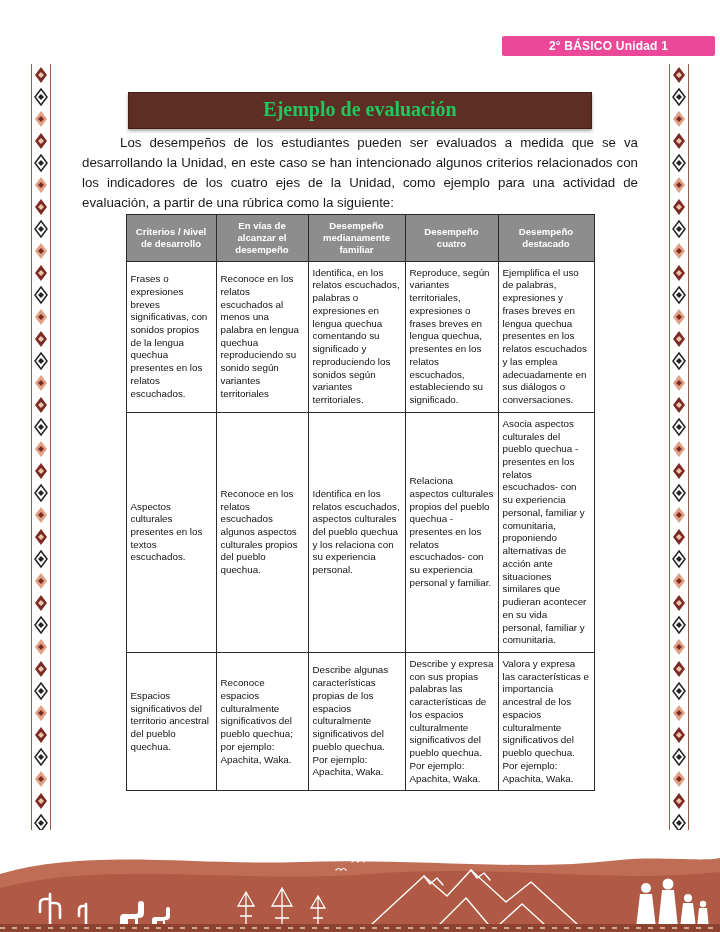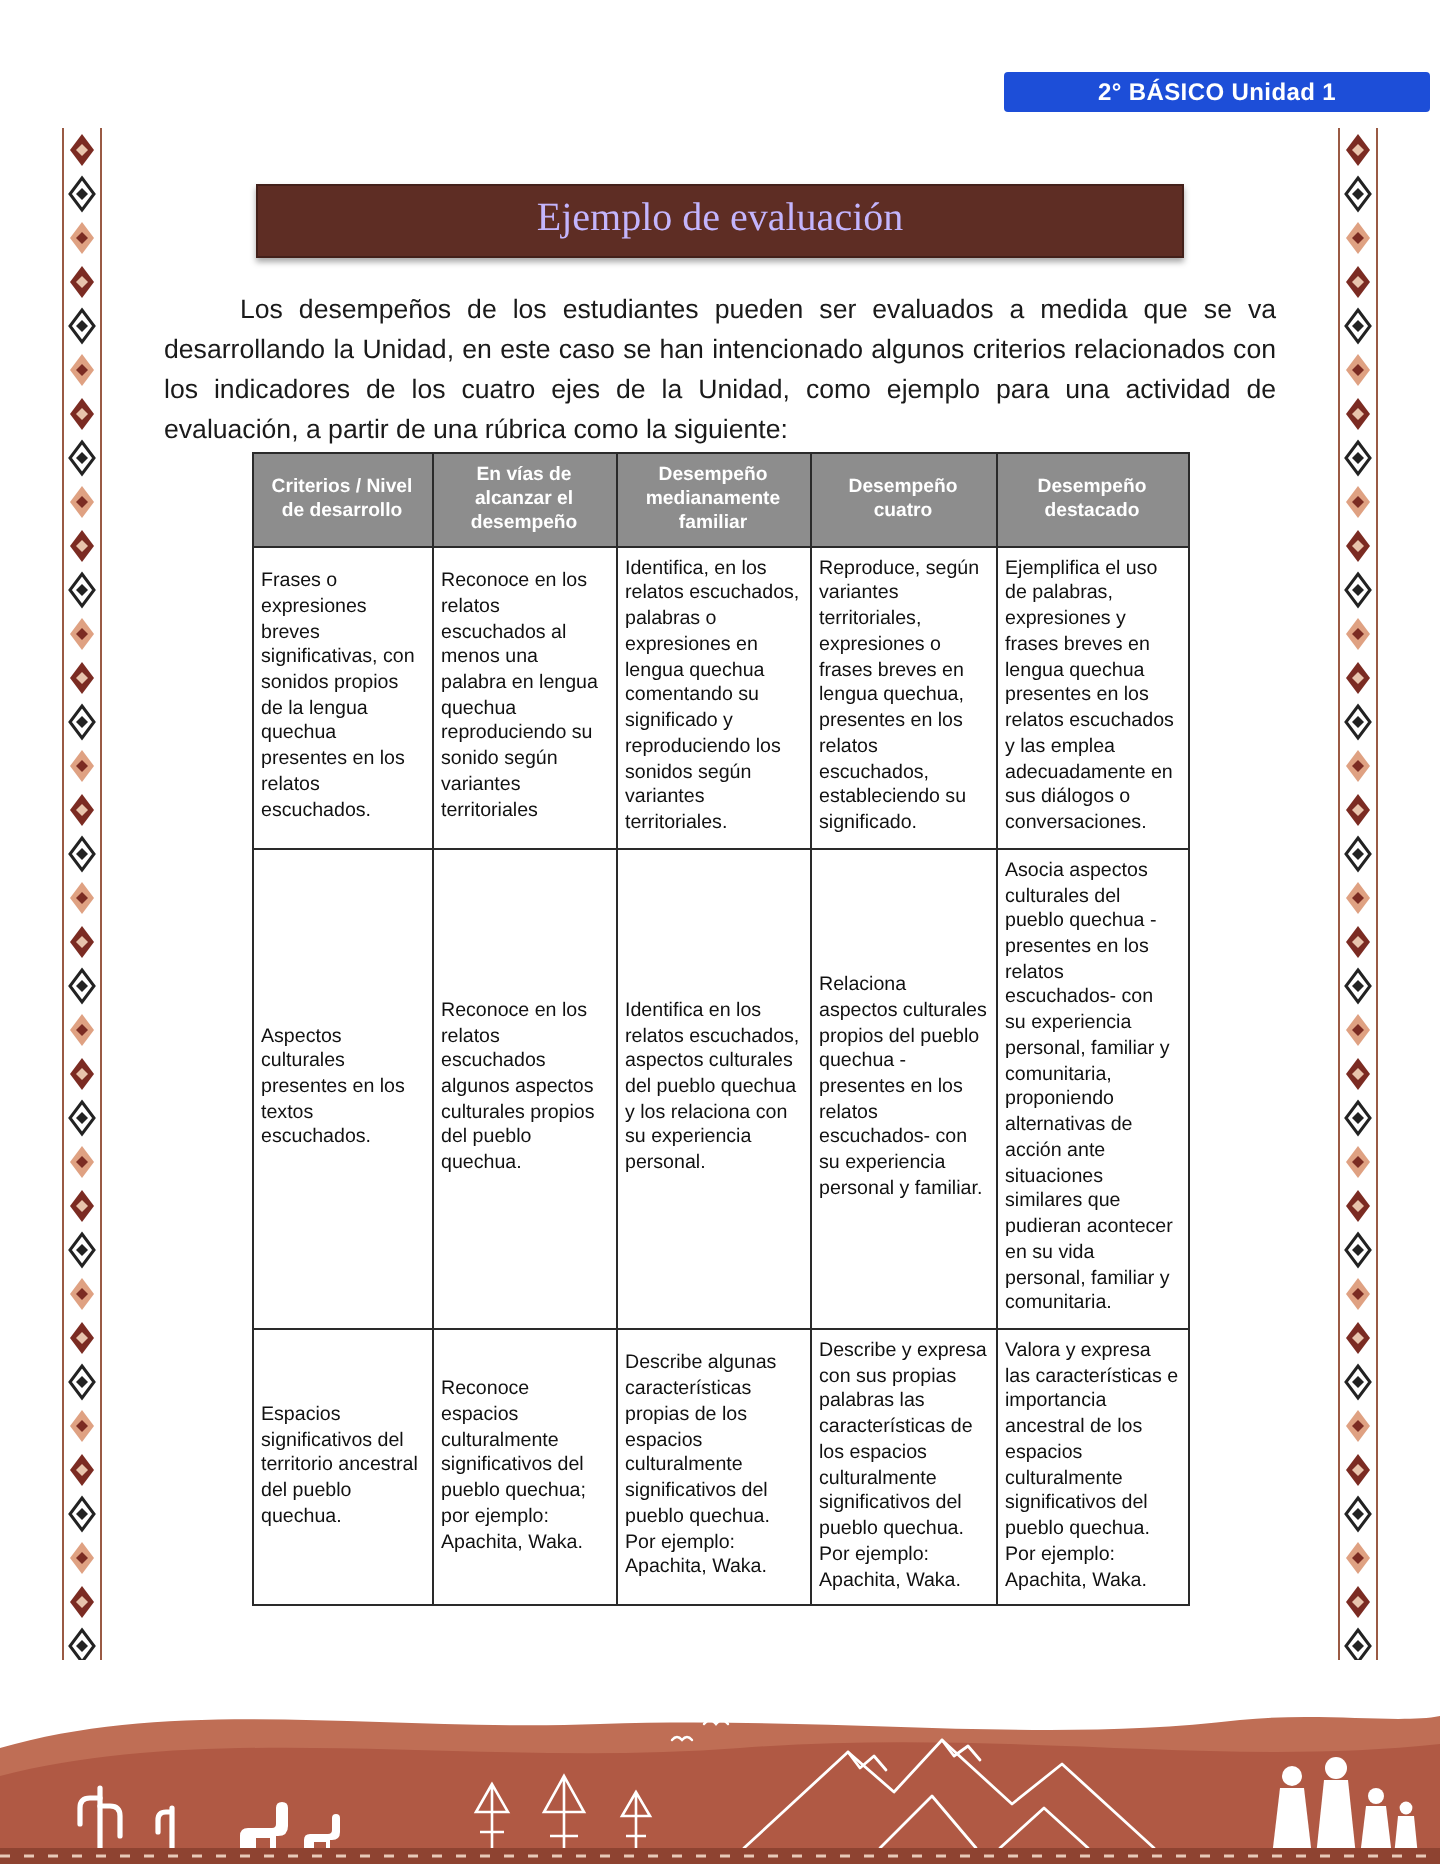--- a/index.html
+++ b/index.html
@@ -5,43 +5,43 @@
   html,body{margin:0;padding:0;}
   body{
     width:720px;height:932px;position:relative;overflow:hidden;
     background:#ffffff;
     font-family:"Liberation Sans", sans-serif;
     color:#1a1a1a;
   }
   
   .badge{
     position:absolute;top:36px;right:5px;
-    background:#1d4ed8;color:#ffffff;
+    background:#ec4899;color:#ffffff;
     font-size:12px;font-weight:bold;
     padding:3px 14px;min-width:185px;text-align:center;
     border-radius:2px;letter-spacing:.2px;
   }
   
   .side-strip{position:absolute;top:64px;width:22px;height:766px;}
   .side-strip.left{left:30px;}
   .side-strip.right{right:30px;}
 
   .page-content{position:absolute;left:62px;right:62px;top:66px;}
   .doc-title{ text-align:center;font-weight:bold;font-size:14.5px;line-height:1.7;color:#000; }
   .section-bar{
     margin:26px auto 0;width:462px;
-    background:#5e2d24;color:#c4b5fd;
+    background:#5e2d24;color:#22c55e;
     border:1px solid #43201a;
     box-shadow:0 2px 3px rgba(0,0,0,.35);
     text-align:center;padding:5px 0 7px;
     font-family:"Liberation Serif", serif;
-    font-weight:normal;font-size:20px;
+    font-weight:bold;font-size:20px;
   }
   .intro{
-    margin:16px auto 0;width:556px;
+    margin:4px auto 0;width:556px;
     font-size:13.3px;line-height:1.5;text-align:justify;
     text-indent:38px;
   }
   table.rubric{
     margin:1px auto 0;width:468px;border-collapse:collapse;
     font-size:9.8px;color:#111;table-layout:fixed;
   }
   table.rubric th{
     background:#8d8d8d;color:#ffffff;font-weight:bold;
     font-size:9.6px;line-height:1.25;text-align:center;vertical-align:middle;

